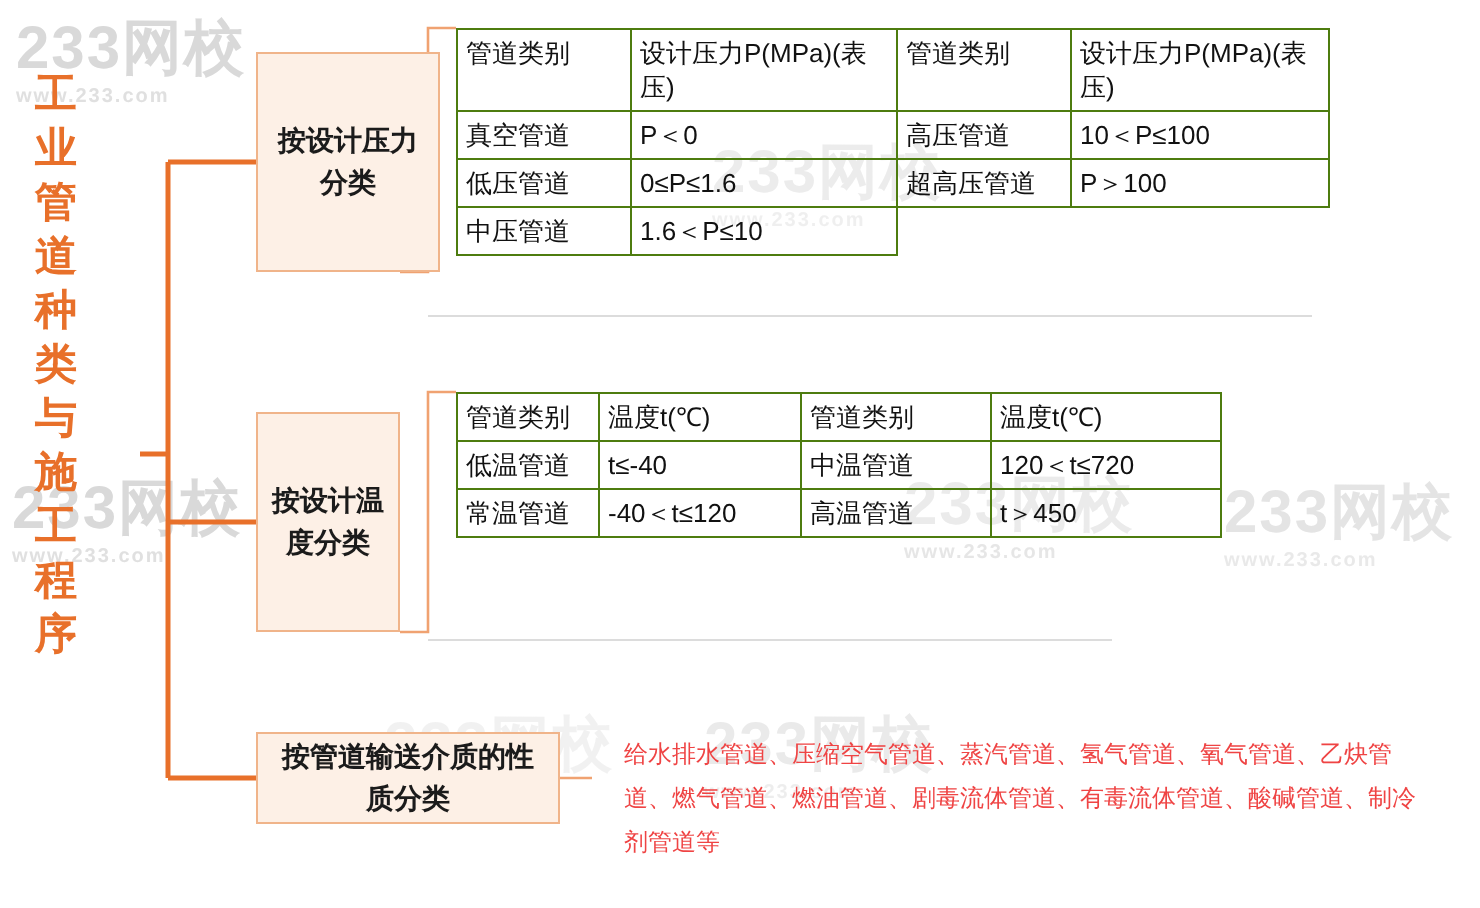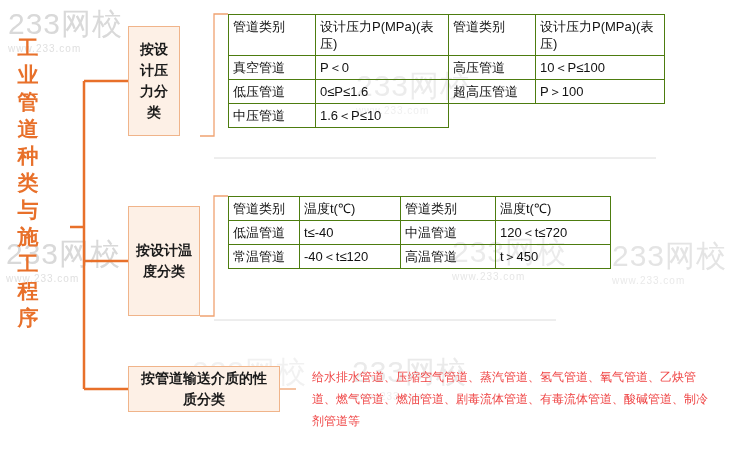--- a/index.html
+++ b/index.html
@@ -17,21 +17,21 @@
   #root {
     position: relative;
     width: 740px;
     height: 454px;
   }
 
   
   .wm {
     position: absolute;
     color: #d9d9d9;
-    font-weight: normal;
+    font-weight: bold;
     pointer-events: none;
     user-select: none;
     white-space: nowrap;
     z-index: 0;
   }
   .wm .big {
     font-size: 30px;
     letter-spacing: 1px;
   }
   .wm .small {
@@ -82,21 +82,21 @@
     color: #1b1b1b;
     font-weight: bold;
     font-size: 14px;
     line-height: 21px;
     text-align: center;
     display: flex;
     align-items: center;
     justify-content: center;
     z-index: 3;
   }
-  #cat-1 { left: 128px; top: 26px;  width: 52px;  height: 110px; }
+  #cat-1 { left: 128px; top: 26px;  width: 92px;  height: 110px; }
   #cat-2 { left: 128px; top: 206px; width: 72px;  height: 110px; }
   #cat-3 { left: 128px; top: 366px; width: 152px; height: 46px;  }
   .cat-inner { padding: 0 6px; }
 
   
   table.grid {
     position: absolute;
     border-collapse: collapse;
     background: transparent;
     font-size: 13px;

